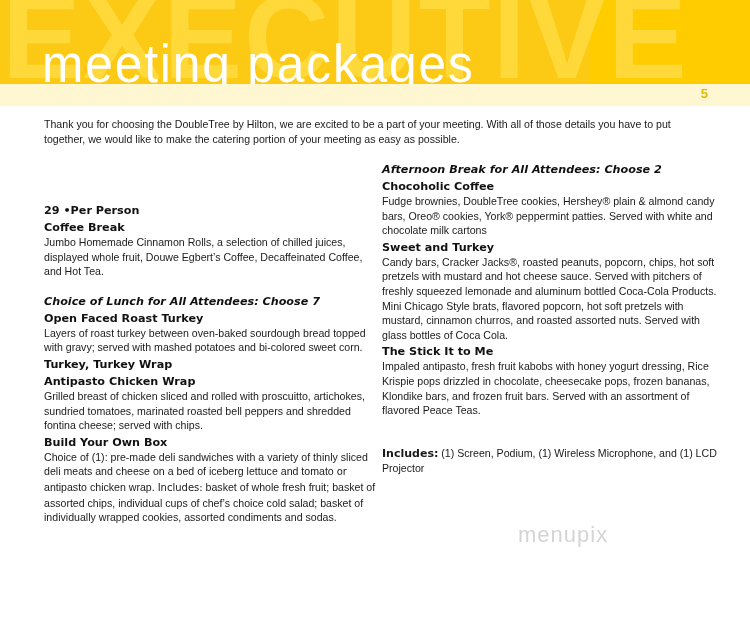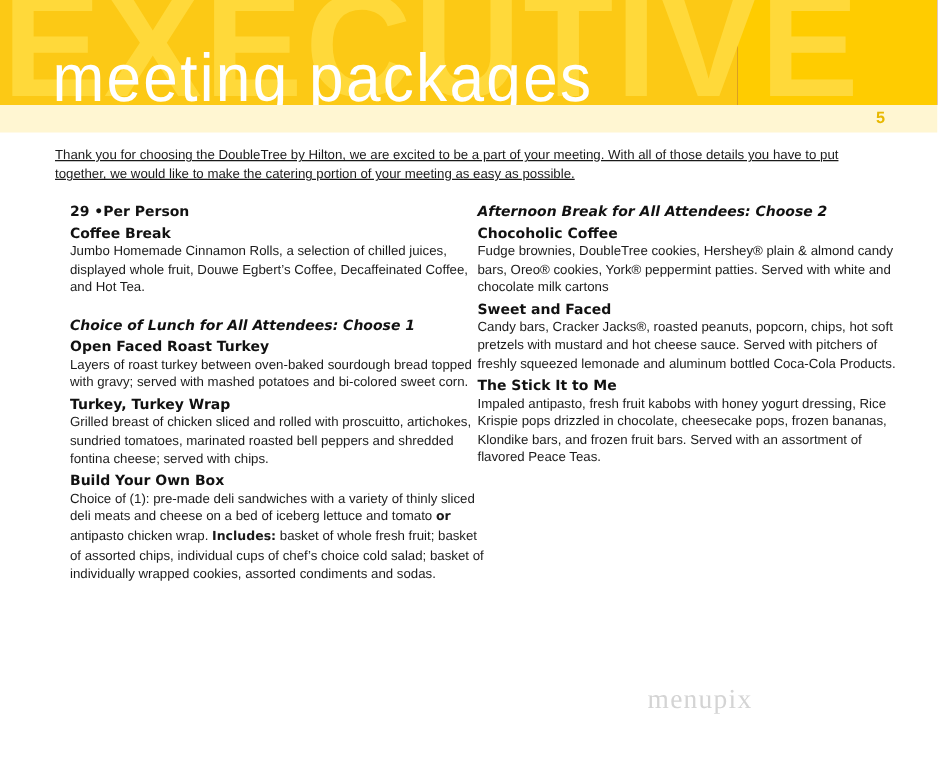--- a/index.html
+++ b/index.html
@@ -34,48 +34,48 @@
       position: absolute; left: 0; top: 84px; width: 750px; height: 22px;
       background: #fff6d2;
     }
     .page-number {
       position: absolute; right: 42px; top: 2px;
       font-size: 13px; font-weight: bold; color: #e8b800;
     }
 
     .intro {
       position: absolute; left: 44px; top: 117px; width: 670px;
-      font-size: 10.6px; line-height: 15px; color: #1a1a1a; text-decoration: underline;
+      font-size: 10.6px; line-height: 15px; color: #1a1a1a;
     }
 
     .col { position: absolute; top: 160px; width: 335px; }
-    .col-left { left: 56px; }
+    .col-left { left: 44px; margin-top: 41px; }
     .col-right { left: 382px; }
 
     .heading-price, .item-name {
       font-family: "DejaVu Sans", sans-serif; font-weight: bold;
       font-size: 11.2px; color: #111; line-height: 15px; margin-top: 2px;
     }
     .section-heading {
       font-family: "DejaVu Sans", sans-serif; font-weight: bold; font-style: italic;
       font-size: 11.2px; color: #111; line-height: 15px;
     }
     .desc {
       font-size: 10.6px; line-height: 14.6px; color: #1a1a1a;
     }
-    .desc b { font-family: "DejaVu Sans", sans-serif; font-weight: bold; font-size: 10px; }
+    .desc b { font-family: "DejaVu Sans", sans-serif; font-weight: normal; font-size: 10px; }
 
     .includes { font-size: 10.6px; line-height: 14.6px; }
     .includes-label { font-family: "DejaVu Sans", sans-serif; font-weight: bold; font-size: 11px; }
     .note { font-style: italic; font-size: 10.6px; line-height: 14.6px; }
 
     .site-watermark {
       position: absolute; left: 518px; top: 522px;
-      font-family: Liberation Serif, serif; font-size: 22px;
-      color: #d4d4d4; letter-spacing: 1px; font-weight: 200; margin-top: 24px;
+      font-family: Liberation Sans, sans-serif; font-size: 22px;
+      color: #d4d4d4; letter-spacing: 1px; font-weight: 200;
     }
   </style>
 </head>
 <body>
 
 <div class="header">
   <div class="header-left-pad"></div>
   <div class="header-right"></div>
   <div class="watermark-word">EXECUTIVE</div>
   <div class="title">meeting packages</div>
@@ -84,42 +84,45 @@
   <span class="page-number">5</span>
 </div>
 
 <p class="intro">Thank you for choosing the DoubleTree by Hilton, we are excited to be a part of your meeting.  With all of those details you have to put together, we would like to make the catering portion of your meeting as easy as possible.</p>
 
 <div class="col col-left">
   <div class="heading-price">29 •Per Person</div>
   <div class="item-name">Coffee Break</div>
   <div class="desc">Jumbo Homemade Cinnamon Rolls, a selection of chilled juices, displayed whole fruit, Douwe Egbert’s Coffee, Decaffeinated Coffee, and Hot Tea.</div>
 
-  <div class="section-heading" style="margin-top:15px;">Choice of Lunch for All Attendees:  Choose 1</div>
+  <div class="section-heading" style="margin-top:15px;">Choice of Lunch for All Attendees:  Choose 7</div>
 
   <div class="item-name">Open Faced Roast Turkey</div>
   <div class="desc">Layers of roast turkey between oven-baked sourdough bread topped with gravy; served with mashed potatoes and bi-colored sweet corn.</div>
 
   <div class="item-name">Turkey, Turkey Wrap</div>
 
+  <div class="item-name">Antipasto Chicken Wrap</div>
   <div class="desc">Grilled breast of chicken sliced and rolled with proscuitto, artichokes, sundried tomatoes, marinated roasted bell peppers and shredded fontina cheese; served with chips.</div>
 
   <div class="item-name">Build Your Own Box</div>
   <div class="desc"><span>Choice of (1):  pre-made deli sandwiches with a variety of thinly sliced deli meats and cheese on a bed of iceberg lettuce and tomato </span><b>or</b><span> antipasto chicken wrap. </span><b>Includes:</b><span> basket of whole fresh fruit; basket of assorted chips, individual cups of chef’s choice cold salad; basket of individually wrapped cookies, assorted condiments and sodas.</span></div>
 </div>
 
 <div class="col col-right">
   <div class="section-heading" style="margin-top:2px;">Afternoon Break for All Attendees:  Choose 2</div>
 
   <div class="item-name">Chocoholic Coffee</div>
   <div class="desc">Fudge brownies, DoubleTree cookies, Hershey® plain &amp; almond candy bars, Oreo® cookies, York® peppermint patties. Served with white and chocolate milk cartons</div>
 
-  <div class="item-name">Sweet and Faced</div>
+  <div class="item-name">Sweet and Turkey</div>
   <div class="desc">Candy bars, Cracker Jacks®, roasted peanuts, popcorn, chips, hot soft pretzels with mustard and hot cheese sauce. Served with pitchers of freshly squeezed lemonade and aluminum bottled Coca-Cola Products.</div>
 
+  <div class="desc">Mini Chicago Style brats, flavored popcorn, hot soft pretzels with mustard, cinnamon churros, and roasted assorted nuts. Served with glass bottles of Coca Cola.</div>
 
   <div class="item-name">The Stick It to Me</div>
   <div class="desc">Impaled antipasto, fresh fruit kabobs with honey yogurt dressing, Rice Krispie pops drizzled in chocolate, cheesecake pops, frozen bananas, Klondike bars, and frozen fruit bars.  Served with an assortment of flavored Peace Teas.</div>
 
+  <div class="includes" style="margin-top:28px;"><span class="includes-label">Includes:</span><span> (1) Screen, Podium, (1) Wireless Microphone, and (1) LCD Projector</span></div>
 
 </div>
 
 <div class="site-watermark">menupix</div>
 
 </body></html>

